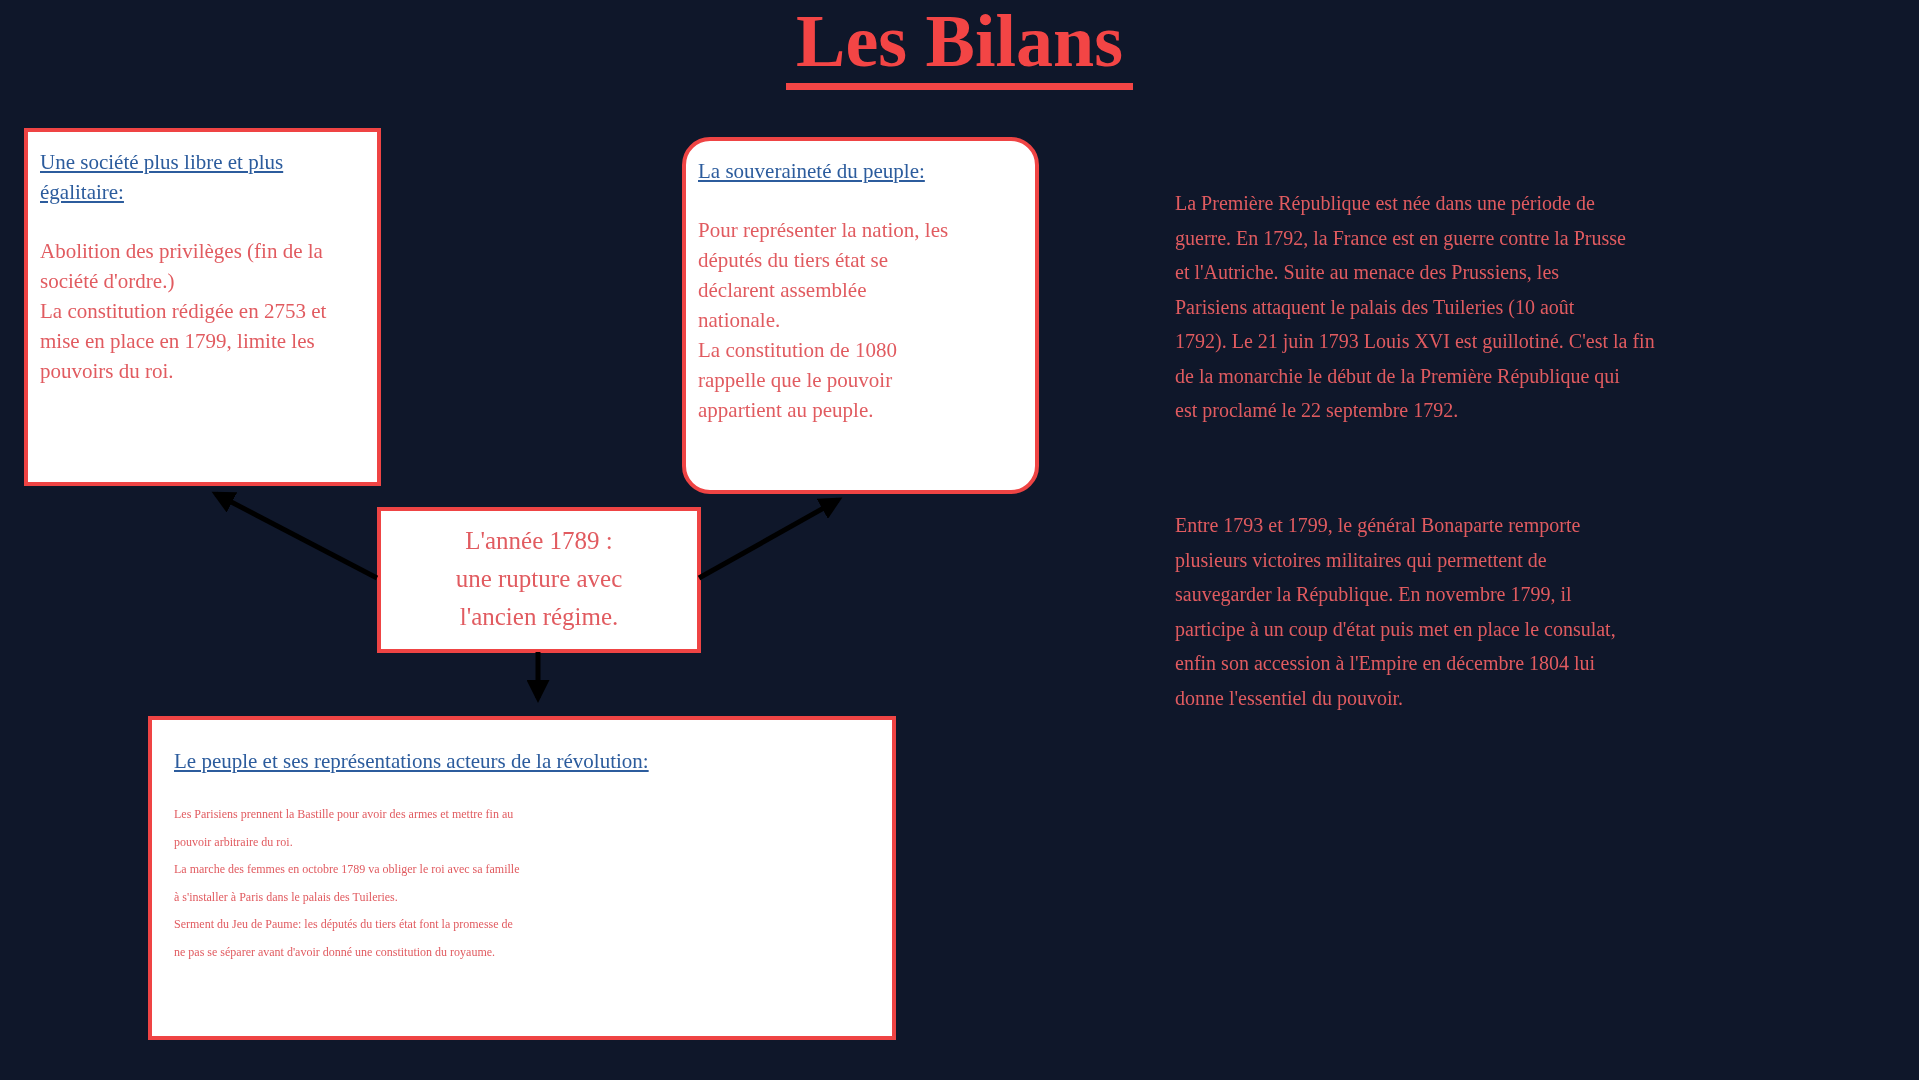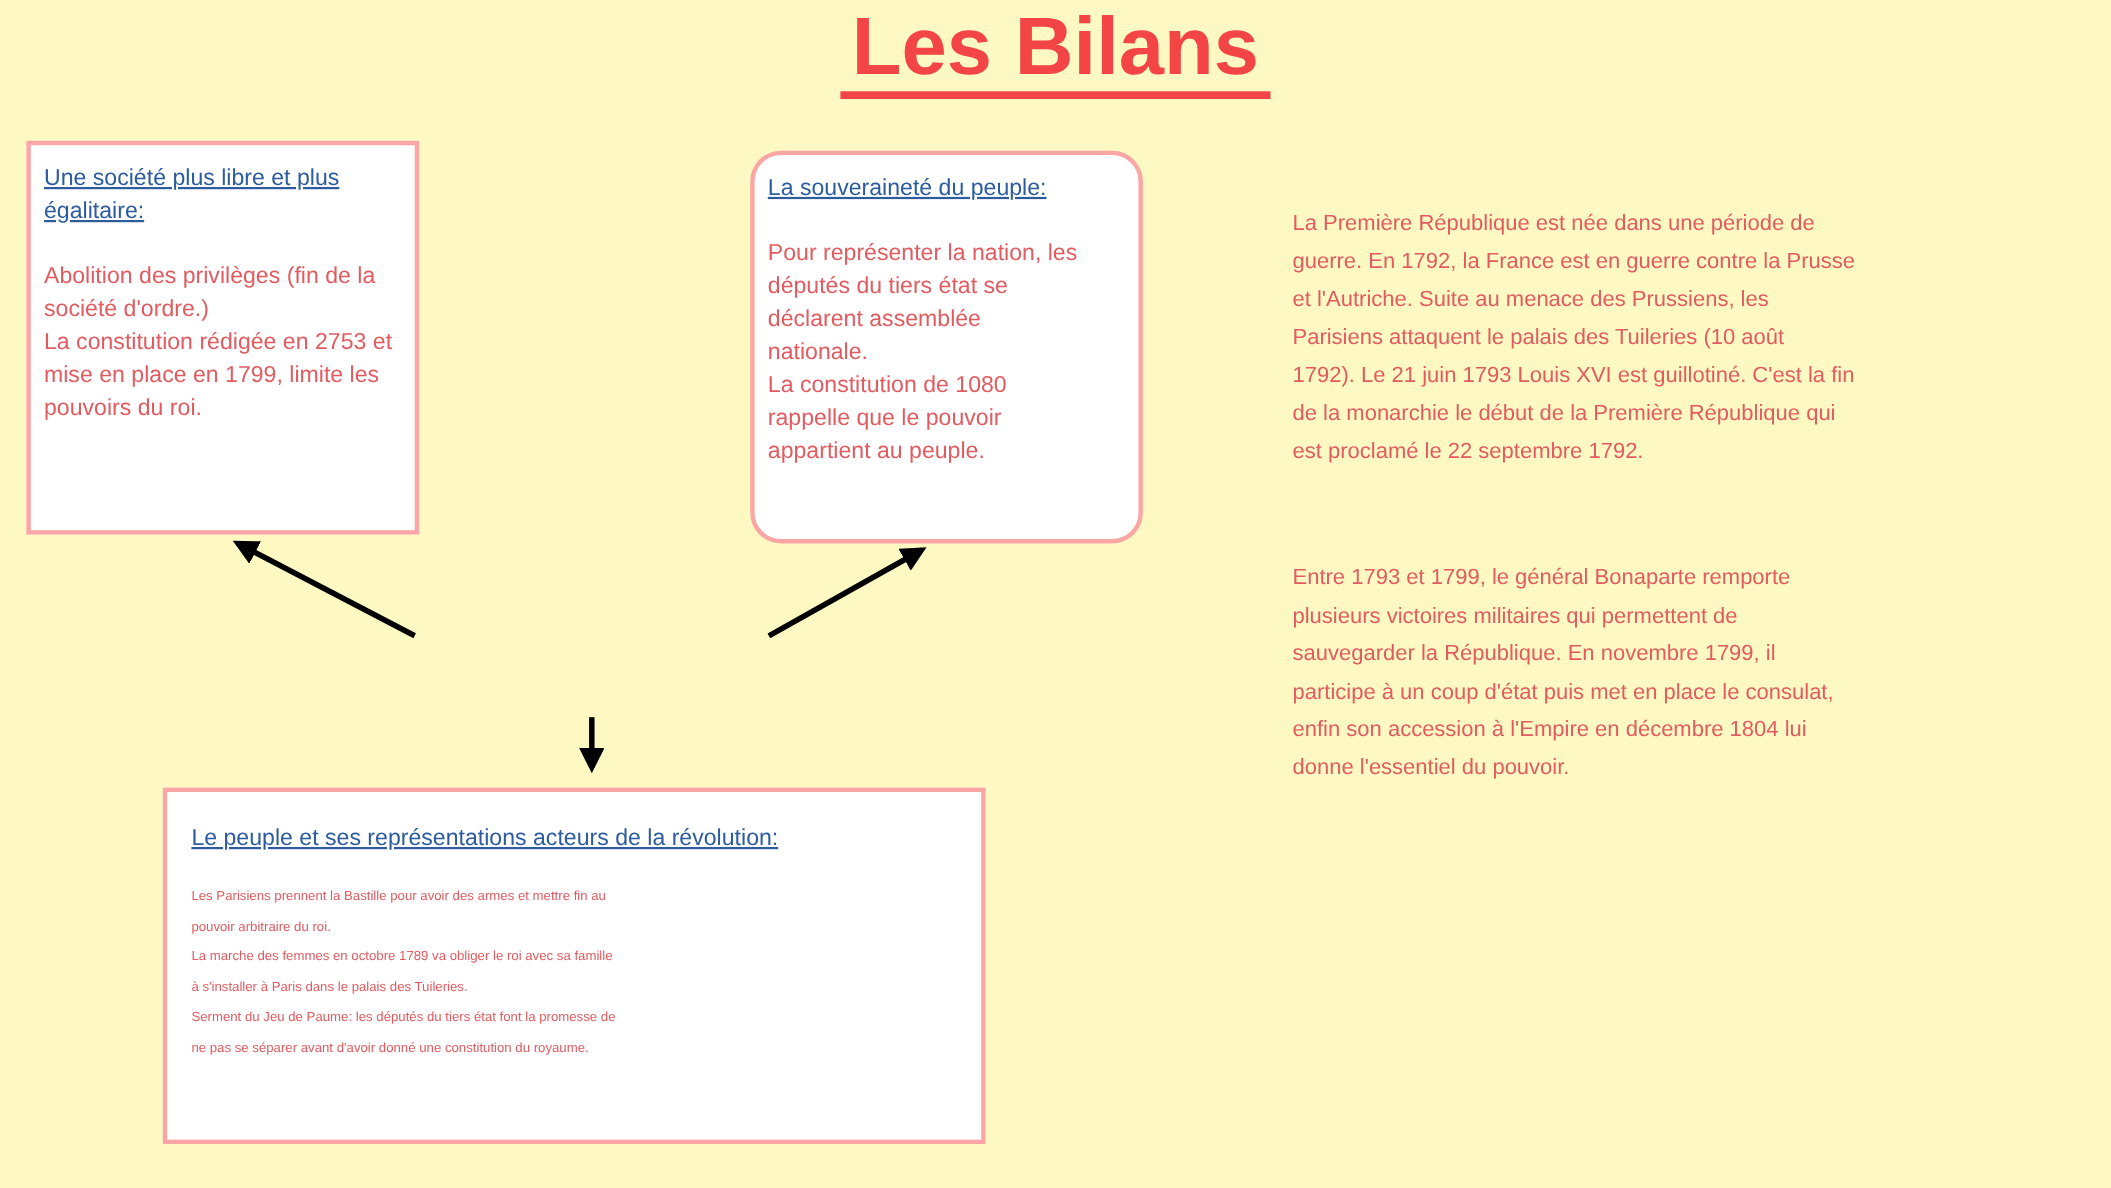--- a/index.html
+++ b/index.html
@@ -1,21 +1,21 @@
 <!DOCTYPE html>
 <html><head>
 <meta charset="utf-8">
 <style>
   html, body { margin: 0; padding: 0; background: #ffffff; }
   .canvas {
     position: relative;
     width: 1919px;
     height: 1080px;
-    background: #fef9c3;
-    font-family: Liberation Sans, sans-serif;
+    background: #0f172a;
+    font-family: Liberation Serif, serif;
     overflow: hidden;
   }
 
   
   .title {
     position: absolute;
     top: 2px; left: 0; right: 0;
     text-align: center;
     margin: 0;
   }
@@ -25,21 +25,21 @@
     font-weight: bold;
     color: #f34545;
     line-height: 1.08;
     border-bottom: 7px solid #f34545;
     padding: 0 10px 1px 10px;
   }
 
   
   .box {
     position: absolute;
-    border: 4px solid #fca5a5;
+    border: 4px solid #ef4444;
     background: #ffffff;
     box-sizing: border-box;
     overflow: hidden;
   }
   .box-heading {
     color: #2c5c9d;
     text-decoration: underline;
     white-space: pre;
   }
   .box-body {
@@ -133,20 +133,25 @@
     <div class="box-heading">La souveraineté du peuple:</div>
     <div class="box-body">Pour représenter la nation, les
 députés du tiers état se
 déclarent assemblée
 nationale.
 La constitution de 1080
 rappelle que le pouvoir
 appartient au peuple.</div>
   </div>
 
+  <div class="box box-center">
+    <div class="box-body">L'année 1789 :
+une rupture avec
+l'ancien régime.</div>
+  </div>
 
   <div class="box box-people">
     <div class="box-heading">Le peuple et ses représentations acteurs de la révolution:</div>
     <div class="box-body">Les Parisiens prennent la Bastille pour avoir des armes et mettre fin au
 pouvoir arbitraire du roi.
 La marche des femmes en octobre 1789 va obliger le roi avec sa famille
 à s'installer à Paris dans le palais des Tuileries.
 Serment du Jeu de Paume: les députés du tiers état font la promesse de
 ne pas se séparer avant d'avoir donné une constitution du royaume.</div>
   </div>

